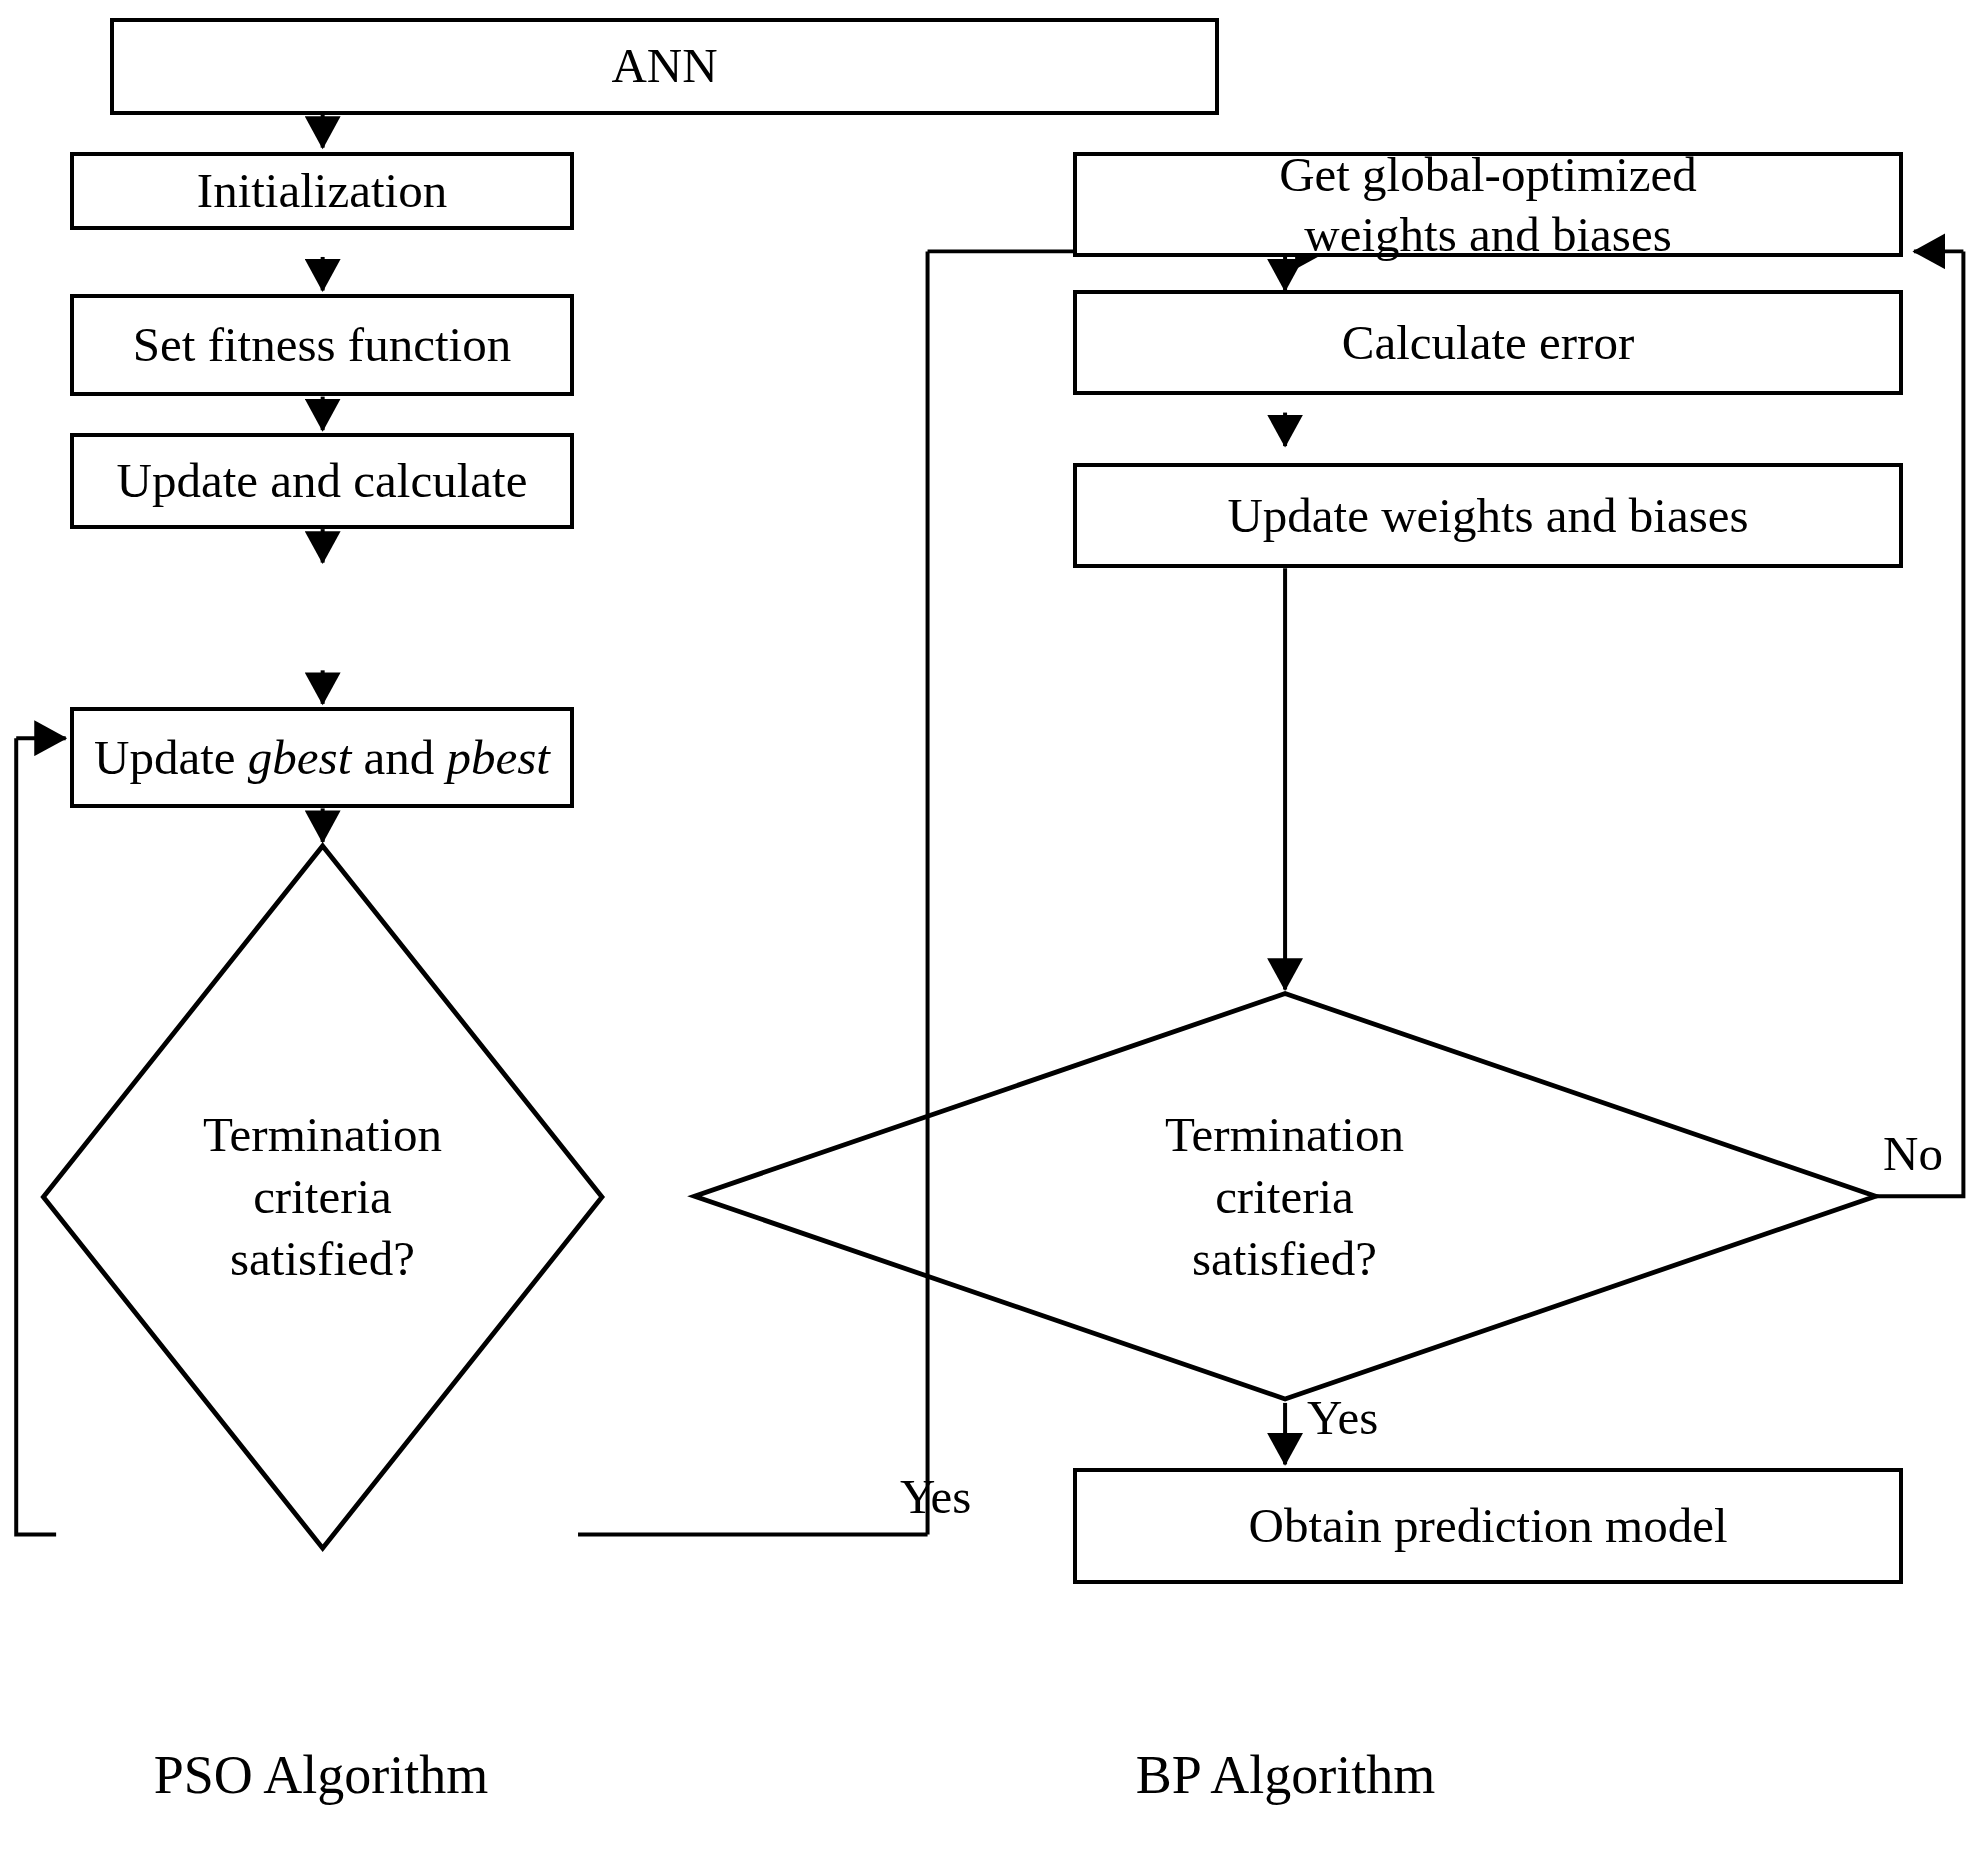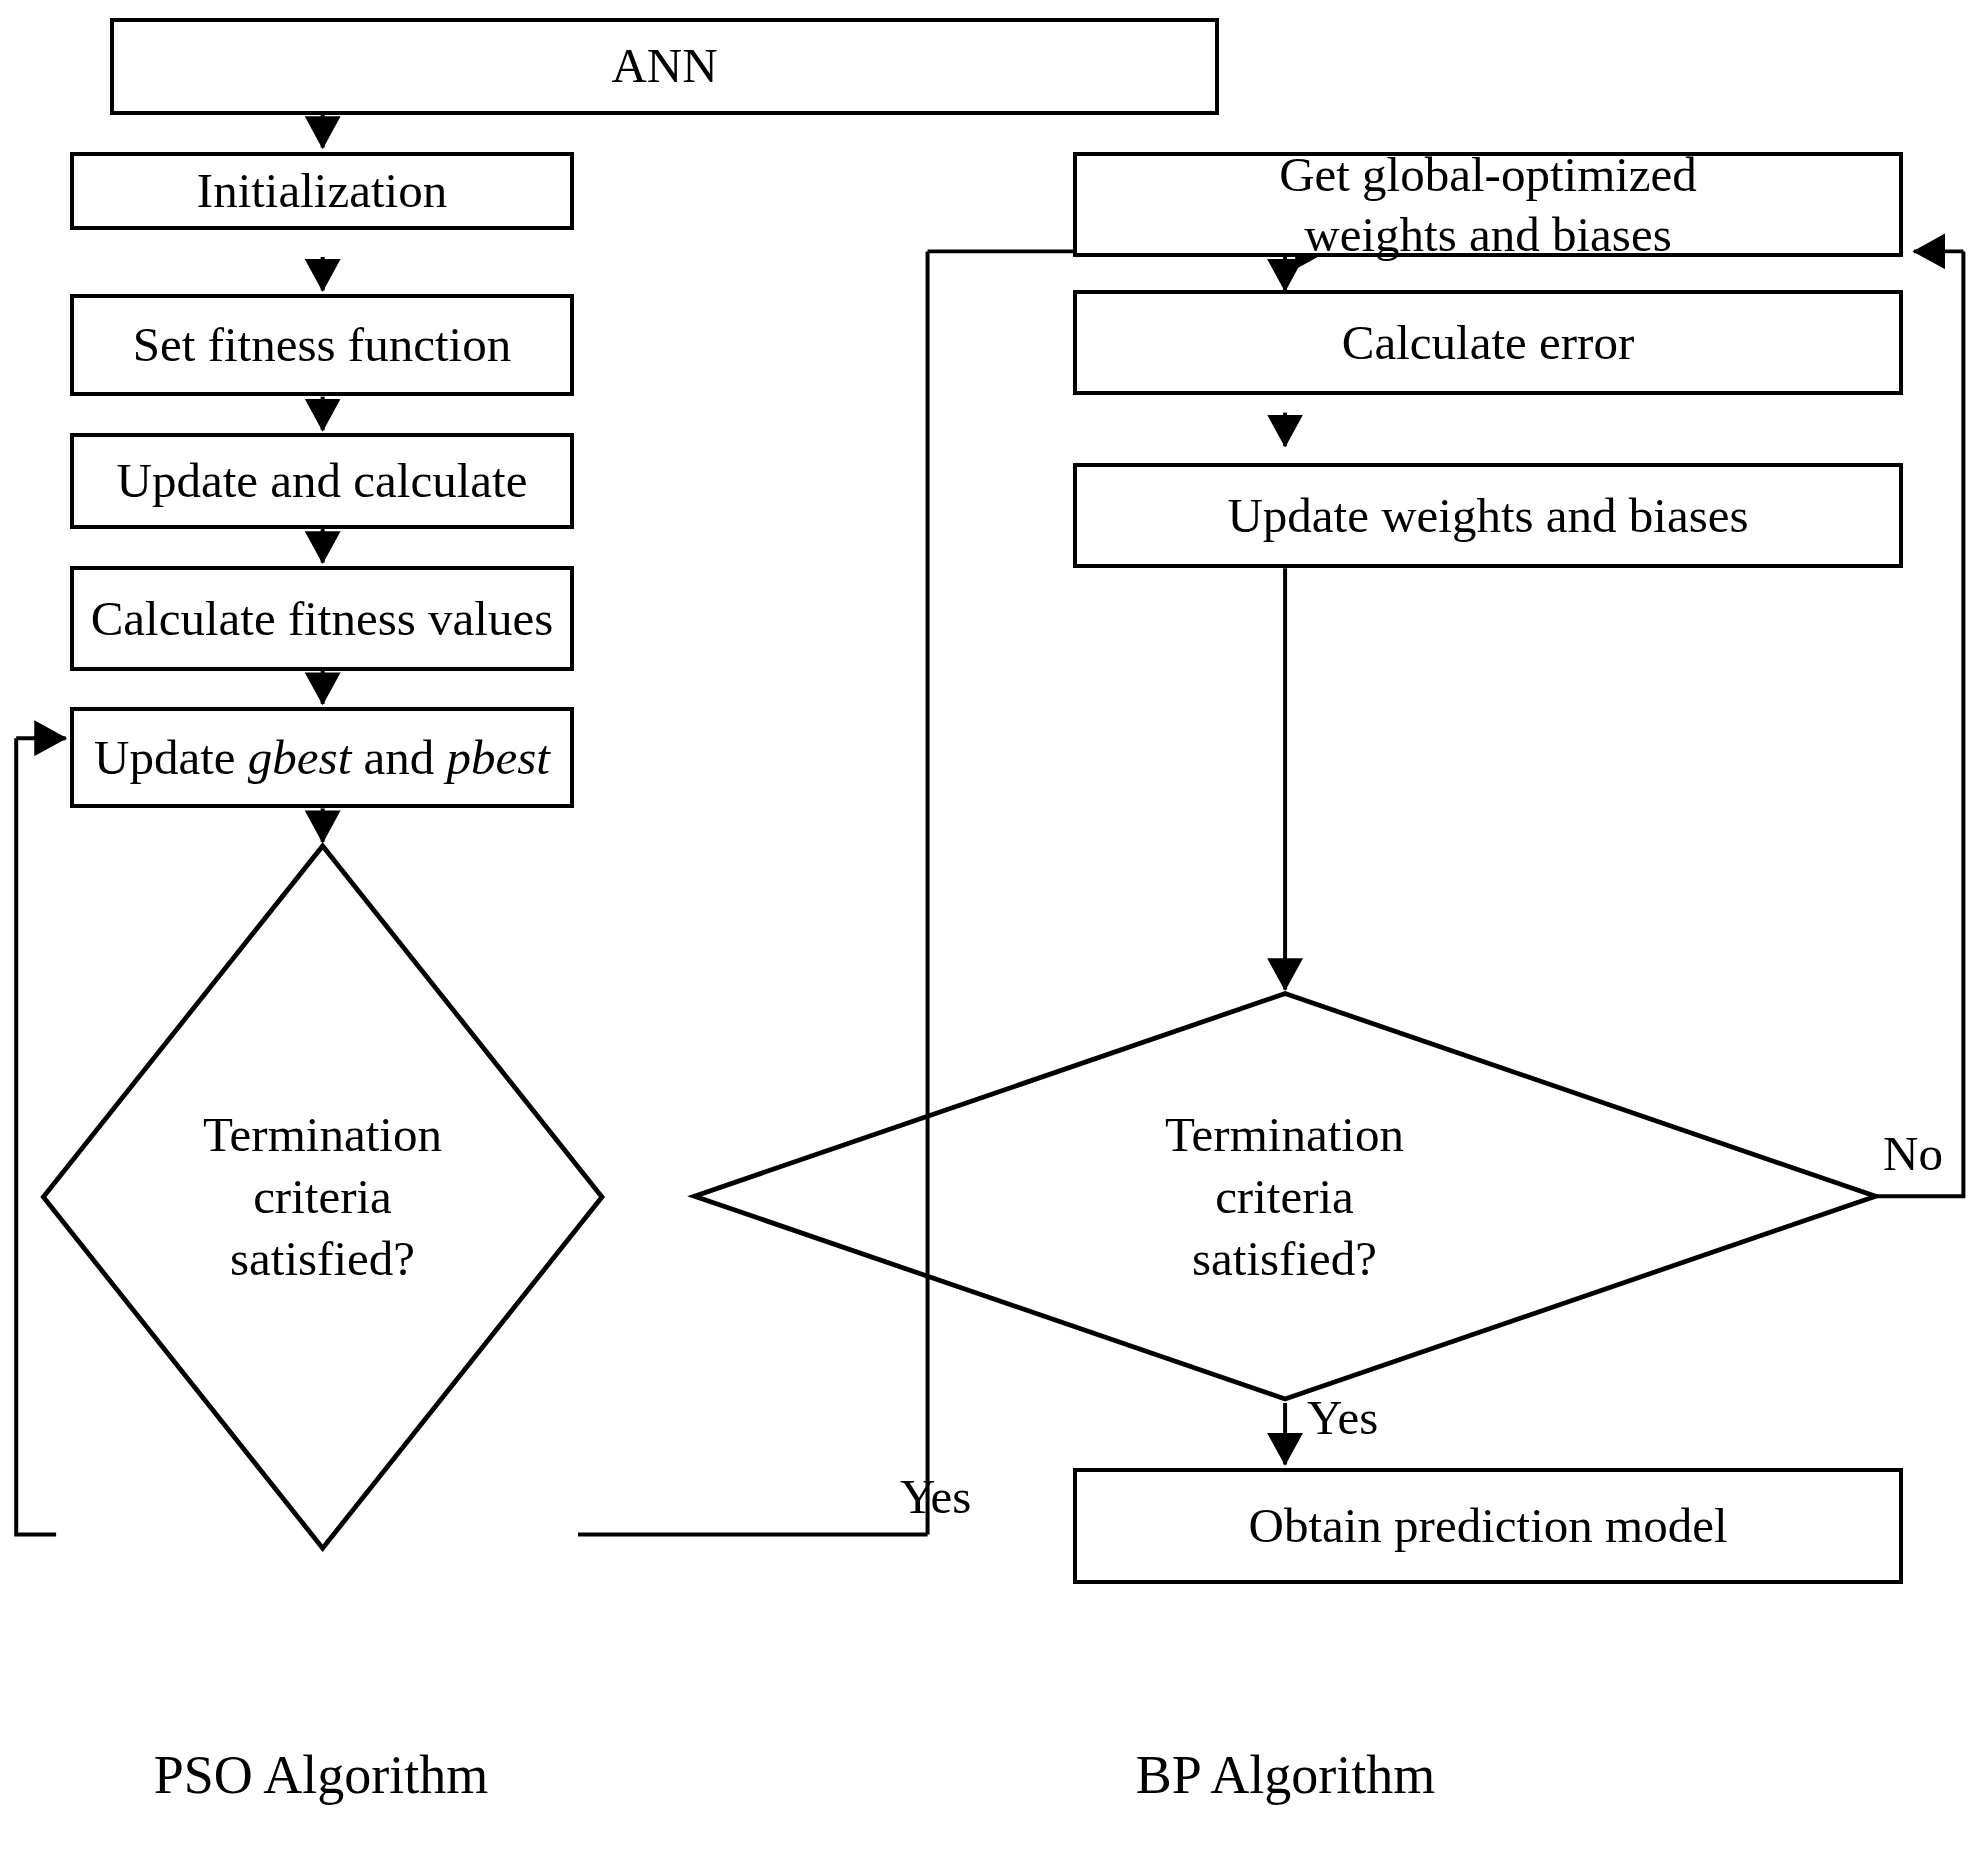--- a/index.html
+++ b/index.html
@@ -67,23 +67,20 @@
   <div class="node boxnode" style="left:70px;top:294px;width:504px;height:102px;">
     <span class="lbl">Set fitness function</span>
   </div>
 
   <div class="node boxnode" style="left:70px;top:433px;width:504px;height:96px;">
     <span class="lbl">
       <span>Update and calculate</span><br>
     </span>
   </div>
 
-  <div class="node boxnode" style="left:70px;top:566px;width:504px;height:105px;">
-    <span class="lbl">Calculate fitness values</span>
-  </div>
 
   <div class="node boxnode" style="left:70px;top:707px;width:504px;height:101px;">
     <span class="lbl"><span>Update </span><span class="ital">gbest</span><span> and </span><span class="ital">pbest</span></span>
   </div>
 
   <div class="diamond-label" style="left:171px;top:1101px;width:303px;height:192px;flex-direction:column;">
     <span>Termination</span>
     <span>criteria</span>
     <span>satisfied?</span>
   </div>

